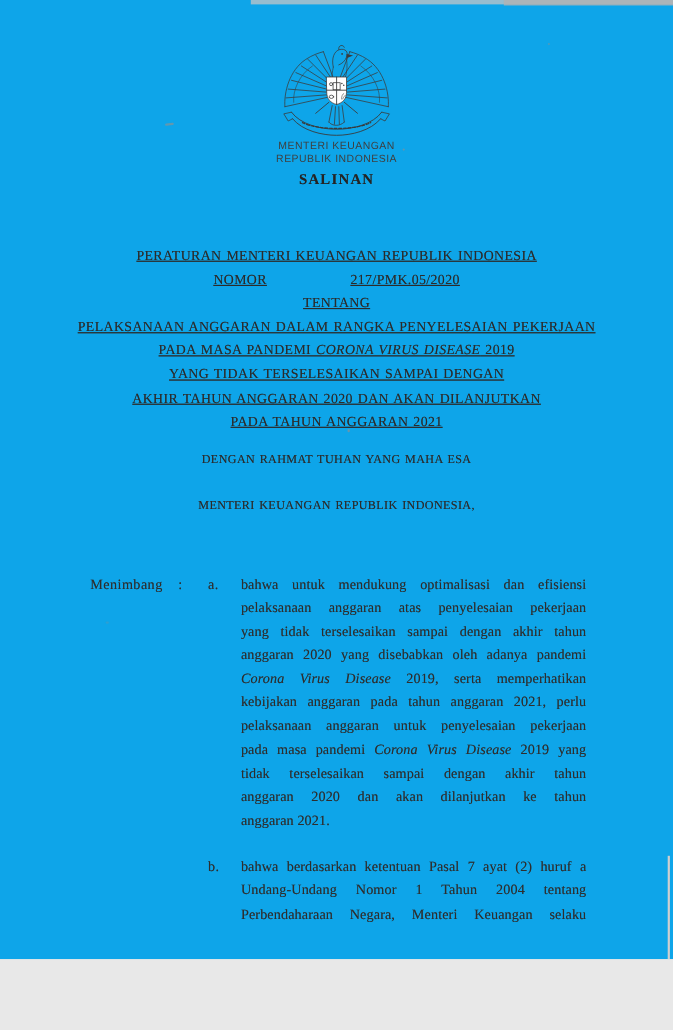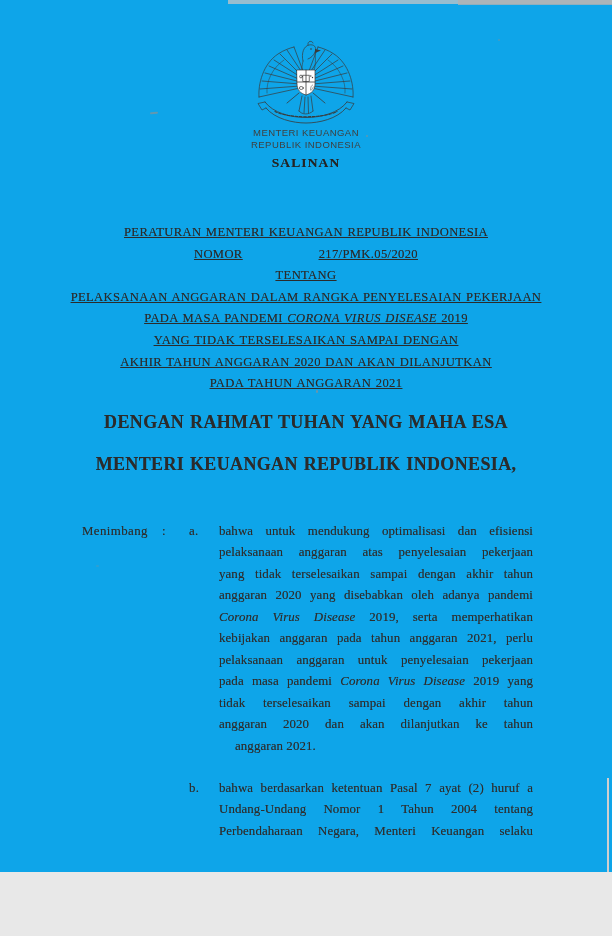--- a/index.html
+++ b/index.html
@@ -24,32 +24,32 @@
   }
 
   
   .title-block{
     left:0;width:612px;text-align:center;font-size:12.6px;line-height:21.6px;
     letter-spacing:0.35px;word-spacing:1px;color:#2b2b2b;text-decoration:underline;
   }
   .title-block .jline{text-align:center;text-align-last:center;}
   .nomor-value{margin-left:76px;}
   .center-line{
-    left:0;width:612px;text-align:center;font-size:18px;
-    letter-spacing:0.35px;word-spacing:1px;color:#2b2b2b;line-height:normal;font-weight:bold;
+    left:0;width:612px;text-align:center;font-size:11px;
+    letter-spacing:0.35px;word-spacing:1px;color:#2b2b2b;line-height:normal;
   }
 
   
   .c-label,.c-sep,.c-marker{font-size:12.9px;line-height:21.45px;color:#2e2e2e;letter-spacing:0.4px;}
   .para{
     left:219px;width:314px;font-size:12.9px;line-height:21.45px;color:#2e2e2e;
     letter-spacing:0.1px;
   }
   .jline{text-align:justify;text-align-last:justify;}
-  .jlast{text-align-last:left;margin-left:16px;}
+  .jlast{text-align-last:left;}
   .it{font-style:italic;}
 
   
   .jdih{
     right:20px;font-size:17.5px;letter-spacing:0.2px;line-height:20px;
     font-family:"Liberation Sans",sans-serif;cursor:pointer;
   }
   .speck{position:absolute;background:#909090;border-radius:1px;}
   .edge-line{position:absolute;background:#cfcfcf;}
   svg{display:block;}

